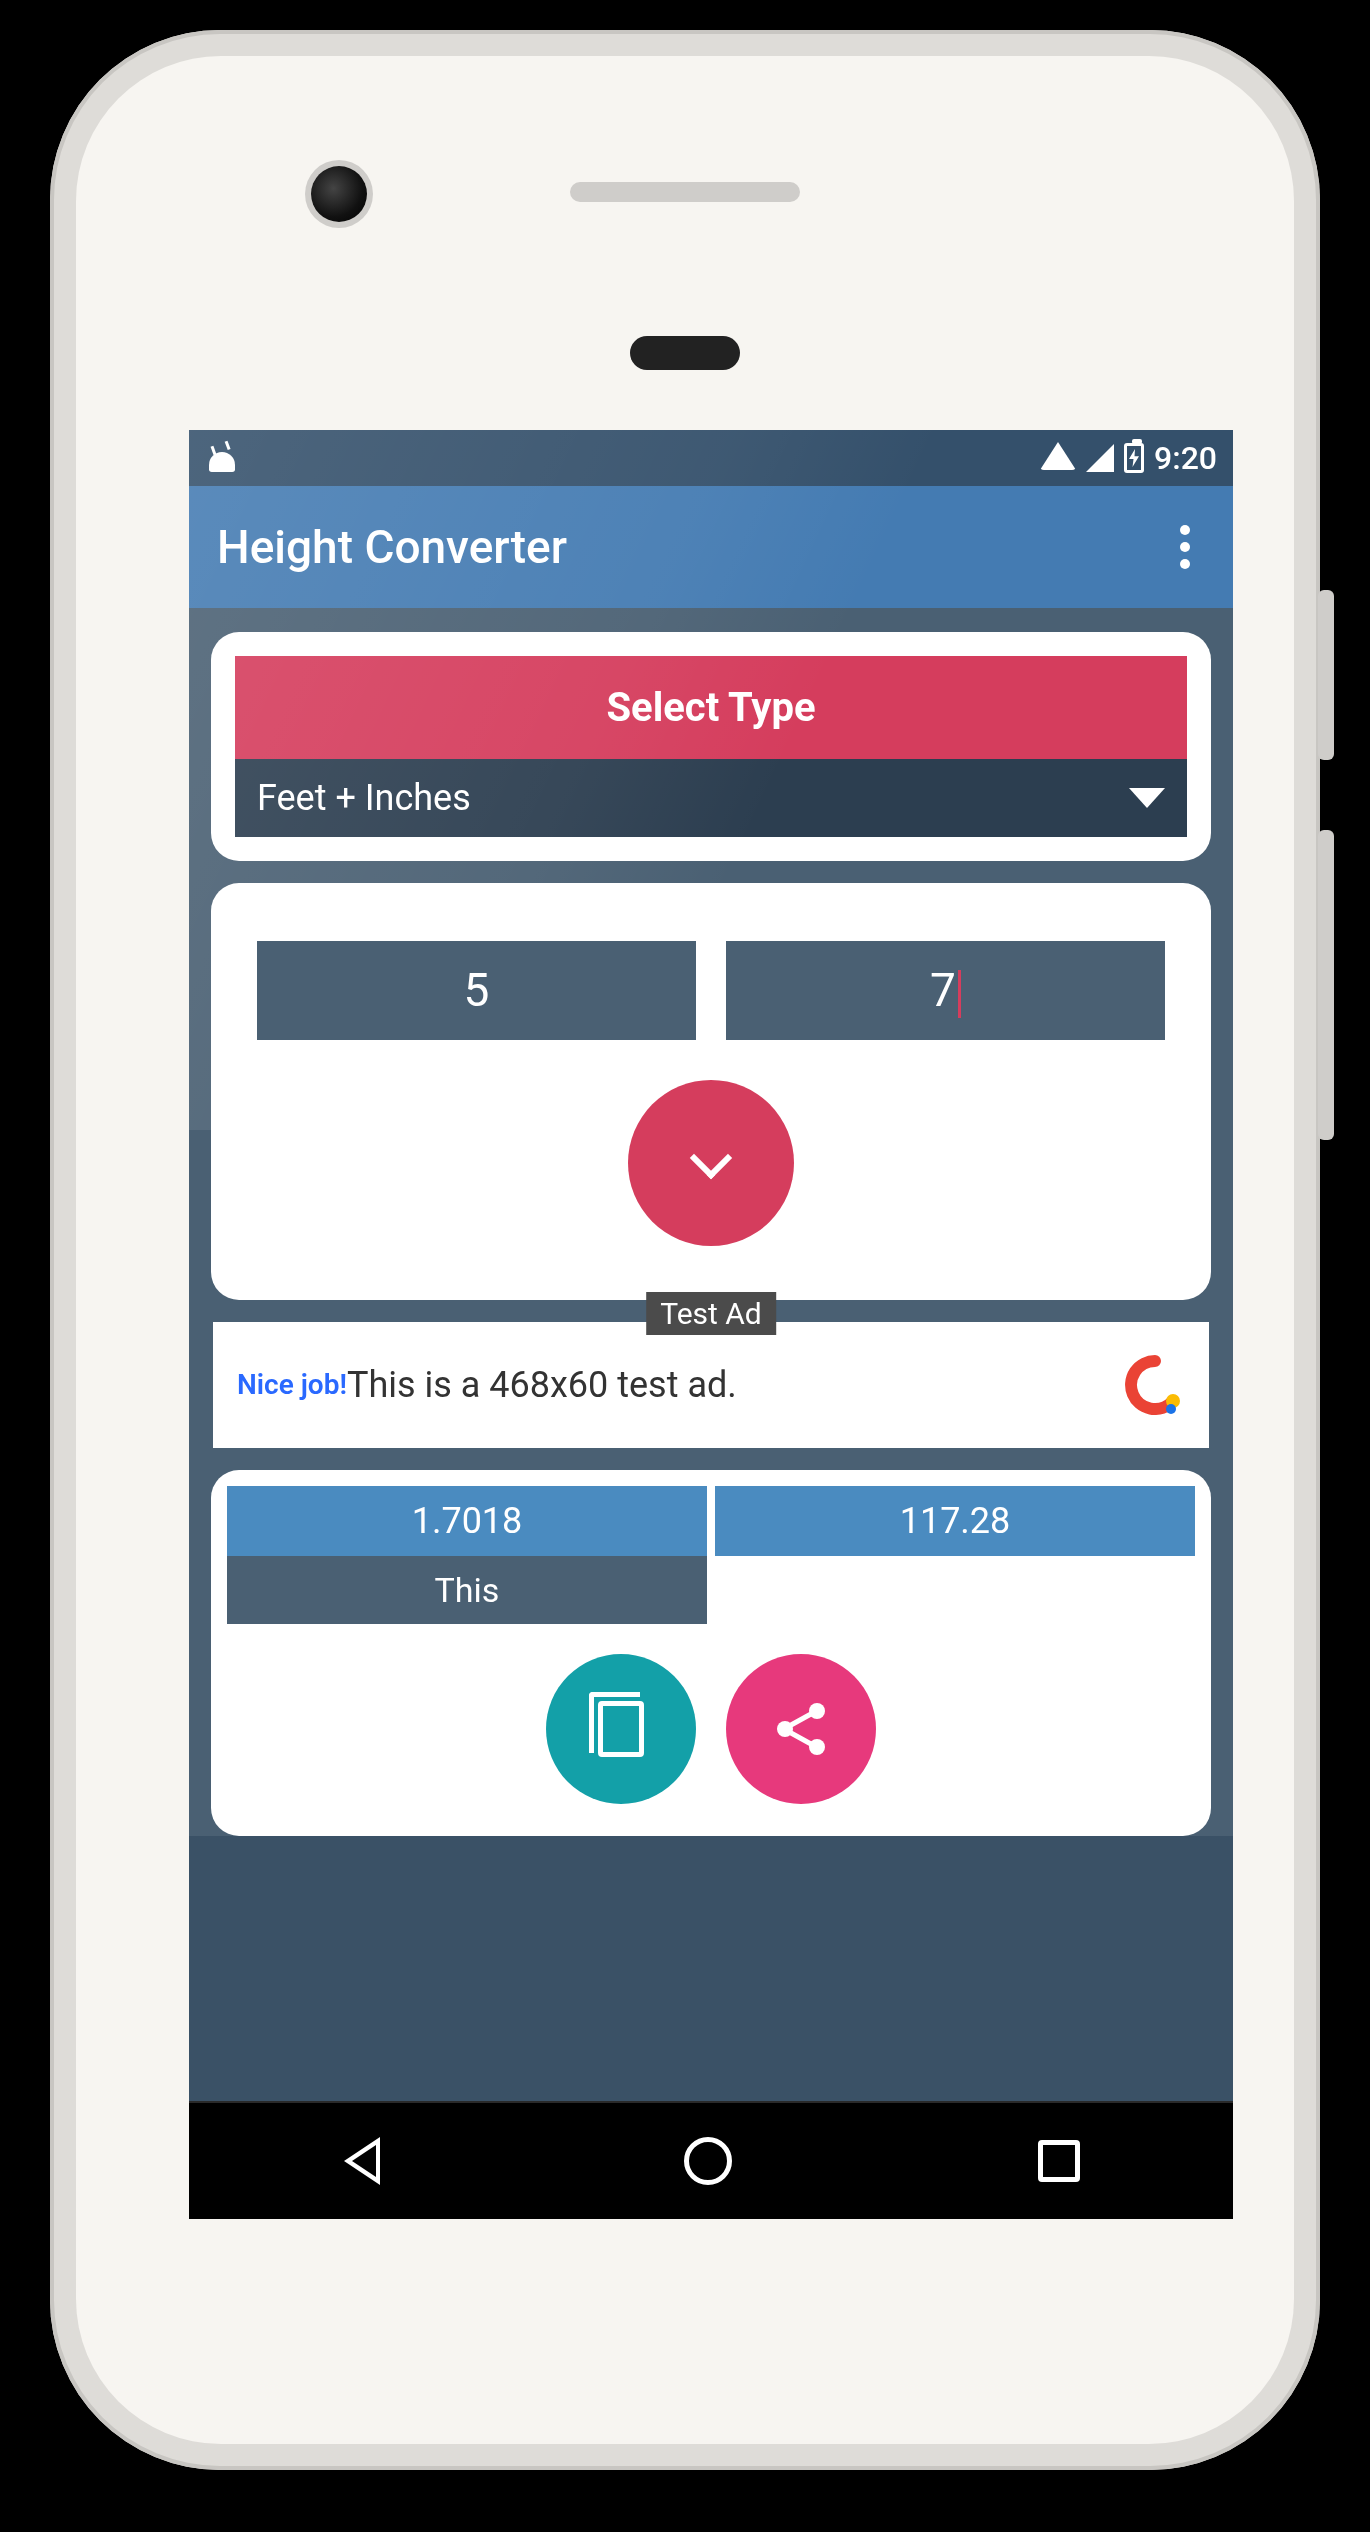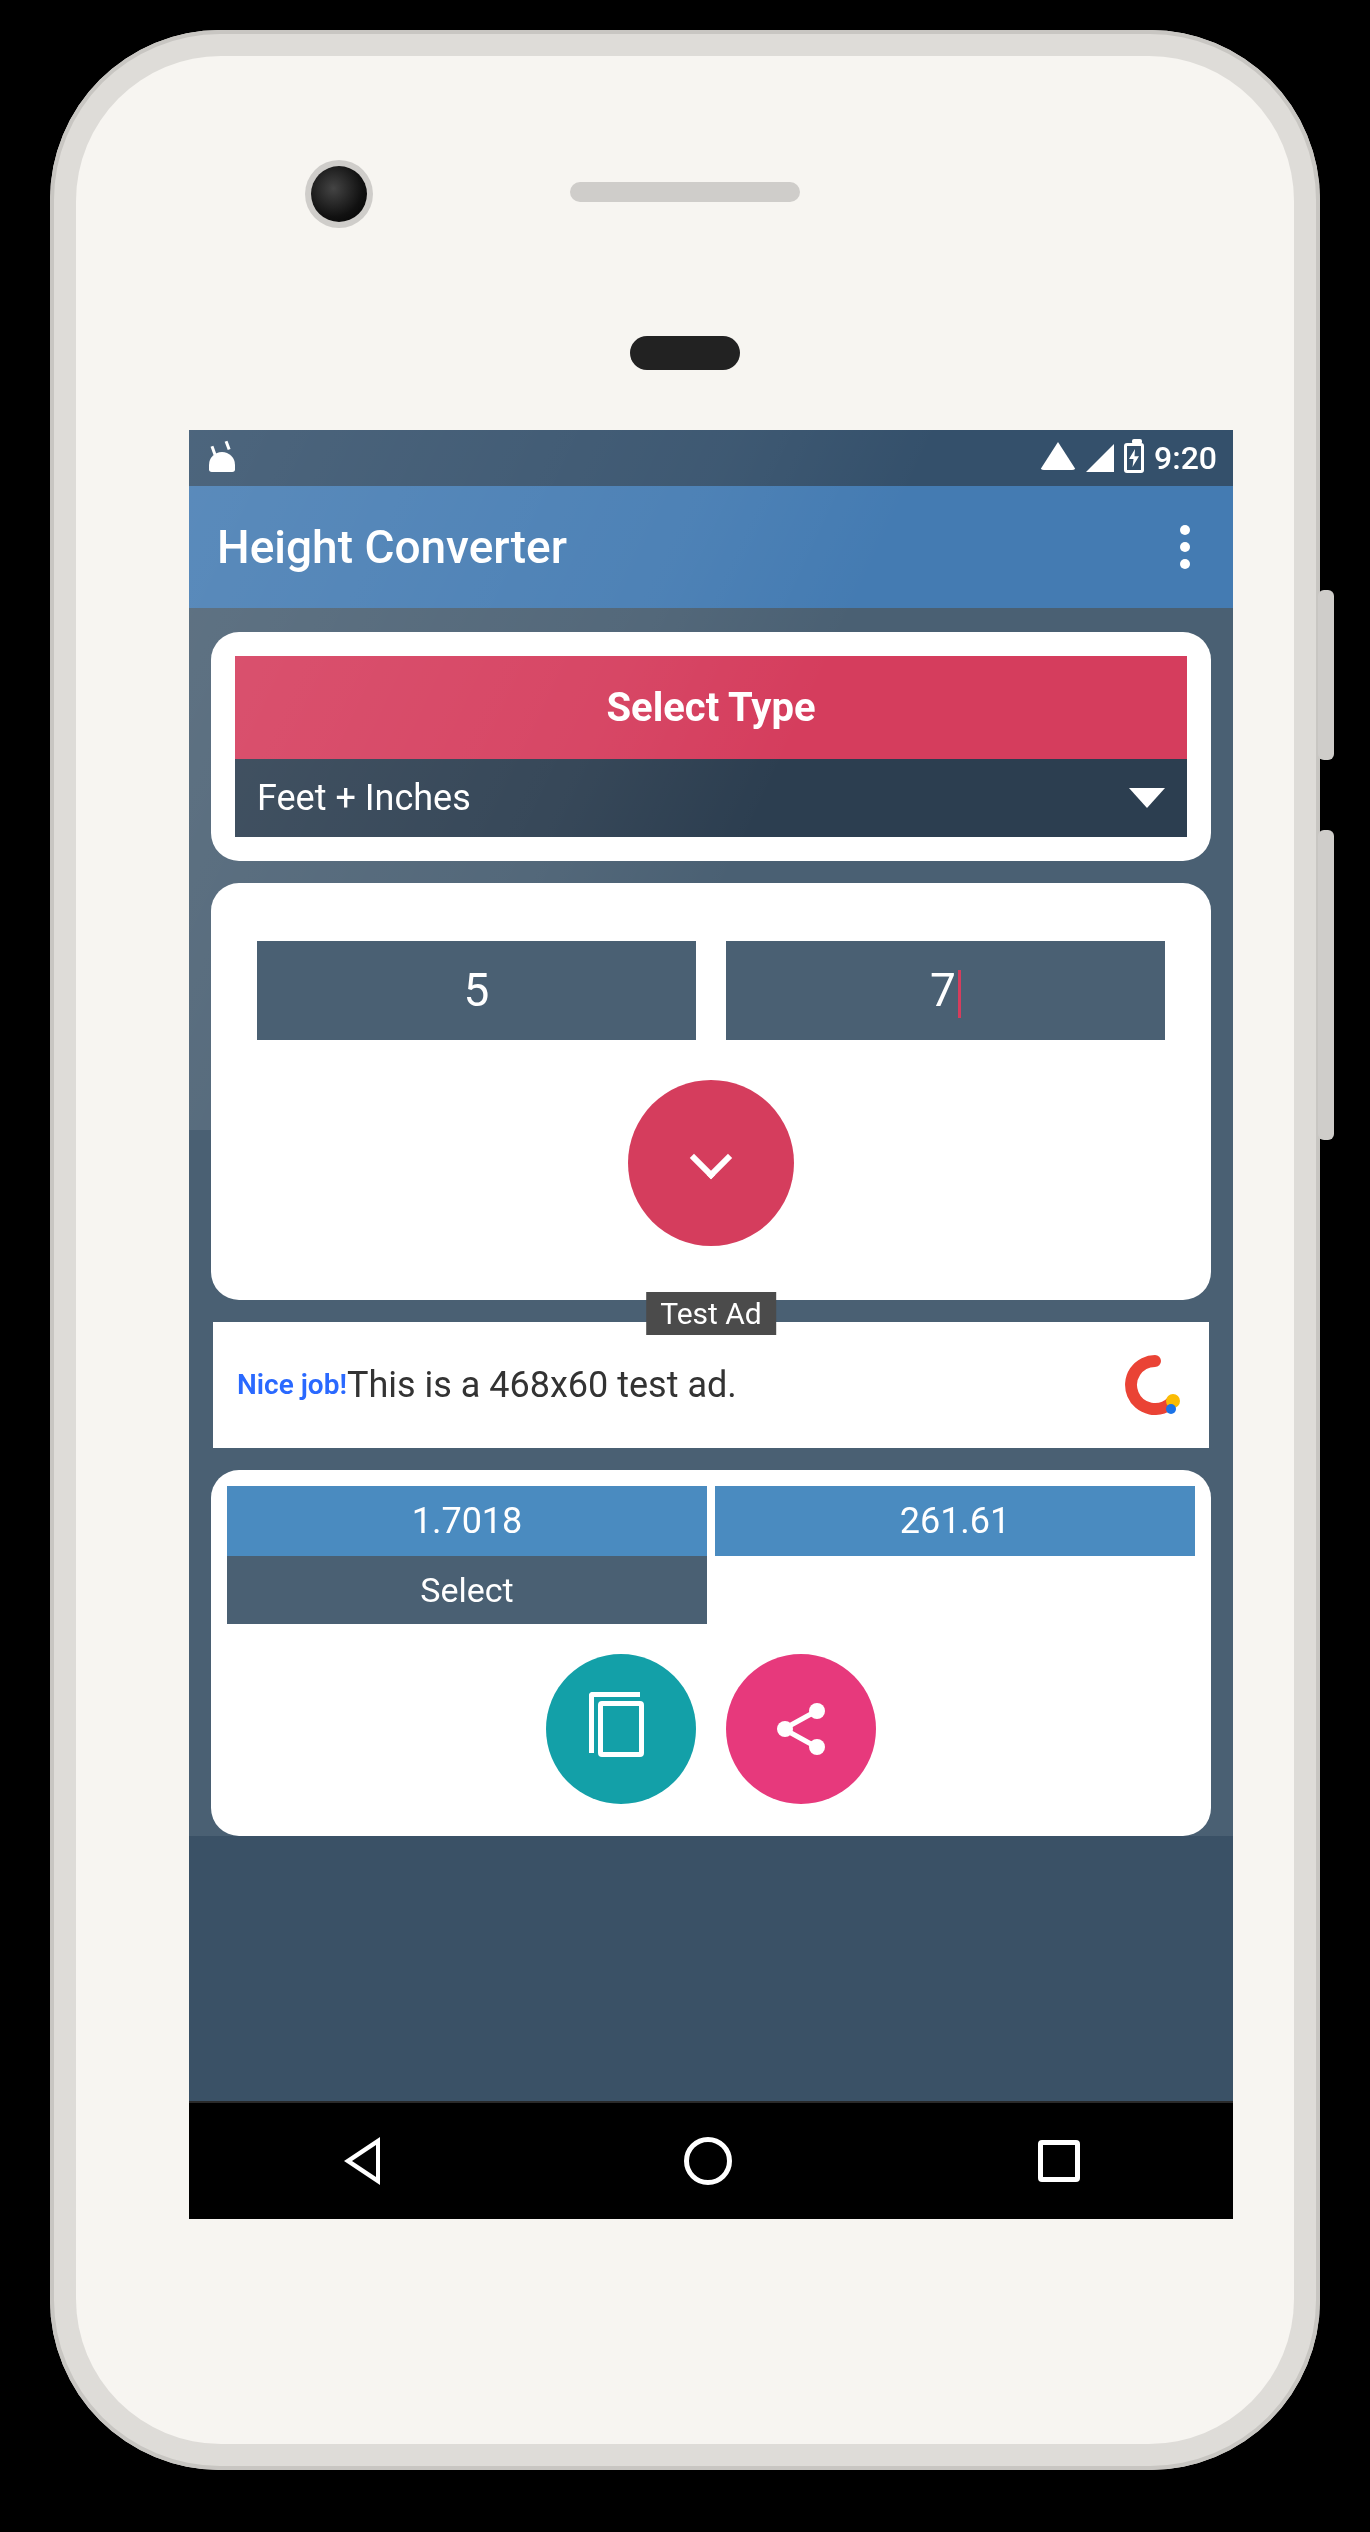--- a/index.html
+++ b/index.html
@@ -299,24 +299,24 @@
                 <circle cx="48" cy="46" r="7" fill="#fbbc04"></circle>
                 <circle cx="46" cy="54" r="5" fill="#1a73e8"></circle>
               </svg>
             </div>
           </div>
 
           <div class="card" style="padding:16px 16px 24px 16px;">
             <div class="results-grid">
               <div class="result-col">
                 <div class="res-val">1.7018</div>
-                <div class="res-lab">Select</div>
+                <div class="res-lab">This</div>
               </div>
               <div class="result-col">
-                <div class="res-val">261.61</div>
+                <div class="res-val">117.28</div>
               </div>
             </div>
             <div class="actions">
               <div class="fab copy">
                 <div class="copy-icon"></div>
               </div>
               <div class="fab share">
                 <svg class="share-icon" viewBox="0 0 60 60">
                   <circle cx="46" cy="12" r="8" fill="#fff"></circle>
                   <circle cx="14" cy="30" r="8" fill="#fff"></circle>

